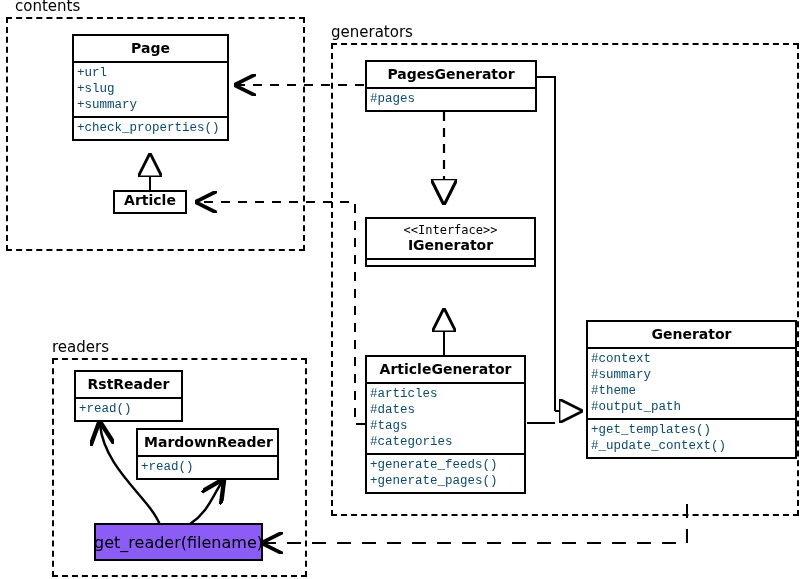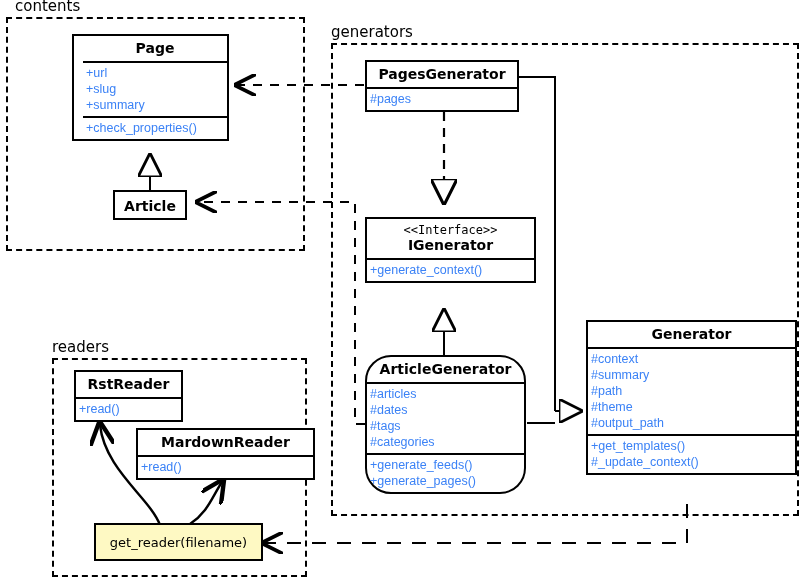--- a/index.html
+++ b/index.html
@@ -46,37 +46,37 @@
     font-size:12px;
     display:block;
     text-align:center;
     line-height:1.2;
   }
   .uml .compartment{
     border-top:2px solid #000;
     padding:2px 3px 3px 3px;
   }
   .uml .member{
-    font-family:Liberation Sans, sans-serif;
+    font-family:Liberation Mono, monospace;
     font-size:12.5px;
     line-height:16px;
     white-space:nowrap;
-    color:#3b82f6;
-  }
-  .uml.simple .title{padding:6px 8px 4px 8px;}
+    color:#0c4a6e;
+  }
+  .uml.simple .title{padding:0 8px 4px 8px;}
 
   
   .plainbox{
     position:absolute;
     box-sizing:border-box;
     border:2px solid #000;
-    background:#fef9c3;
+    background:#8b5cf6;
     display:flex;align-items:center;justify-content:center;
     font-family:"DejaVu Sans", sans-serif;
-    font-size:13px;
+    font-size:16px;
     color:#000;
     z-index:5;
   }
 
   svg.layer{position:absolute;left:0;top:0;width:803px;height:579px;overflow:visible;}
   svg.under{z-index:2;}
 </style>
 </head>
 <body>
 
@@ -139,90 +139,88 @@
 
     <g>
       <path d="M160,525 C150,498 105,470 100,425" fill="none" stroke="#000" stroke-width="2.4" marker-end="url(#openArrowCurve)"></path>
     </g>
 
     <g>
       <path d="M190,524 C208,512 212,497 222,482" fill="none" stroke="#000" stroke-width="2.4" marker-end="url(#openArrowCurve)"></path>
     </g>
   </svg>
 
-  <div class="uml" style="left:72px;top:34px;width:157px;padding-left:9px;">
+  <div class="uml" style="left:72px;top:34px;width:157px;">
     <div class="title">Page</div>
     <div class="compartment">
       <div class="member">+url</div>
       <div class="member">+slug</div>
       <div class="member">+summary</div>
     </div>
     <div class="compartment">
       <div class="member">+check_properties()</div>
     </div>
   </div>
 
   <div class="uml simple" style="left:113px;top:190px;width:74px;">
     <div class="title">Article</div>
   </div>
 
-  <div class="uml" style="left:365px;top:60px;width:154px;">
+  <div class="uml" style="left:365px;top:60px;width:172px;">
     <div class="title">PagesGenerator</div>
     <div class="compartment">
       <div class="member">#pages</div>
     </div>
   </div>
 
   <div class="uml" style="left:365px;top:217px;width:171px;">
     <div class="title">
       <span class="stereo">&lt;&lt;Interface&gt;&gt;</span>
       <span>IGenerator</span>
     </div>
     <div class="compartment">
-      <div class="member">+generate_context()</div>
-    </div>
-  </div>
-
-  <div class="uml" style="left:365px;top:355px;width:161px;border-radius:26px;">
+    </div>
+  </div>
+
+  <div class="uml" style="left:365px;top:355px;width:161px;">
     <div class="title">ArticleGenerator</div>
     <div class="compartment">
       <div class="member">#articles</div>
       <div class="member">#dates</div>
       <div class="member">#tags</div>
       <div class="member">#categories</div>
     </div>
     <div class="compartment">
       <div class="member">+generate_feeds()</div>
       <div class="member">+generate_pages()</div>
     </div>
   </div>
 
   <div class="uml" style="left:586px;top:320px;width:211px;">
     <div class="title">Generator</div>
     <div class="compartment">
       <div class="member">#context</div>
       <div class="member">#summary</div>
-      <div class="member">#path</div>
       <div class="member">#theme</div>
       <div class="member">#output_path</div>
     </div>
     <div class="compartment">
       <div class="member">+get_templates()</div>
       <div class="member">#_update_context()</div>
     </div>
   </div>
 
   <div class="uml" style="left:74px;top:370px;width:109px;">
     <div class="title">RstReader</div>
     <div class="compartment">
       <div class="member">+read()</div>
     </div>
   </div>
 
-  <div class="uml" style="left:136px;top:428px;width:179px;">
+  <div class="uml" style="left:136px;top:428px;width:143px;">
     <div class="title">MardownReader</div>
     <div class="compartment">
       <div class="member">+read()</div>
     </div>
   </div>
 
   <div class="plainbox" style="left:94px;top:523px;width:169px;height:38px;">get_reader(filename)</div>
 
 </div>
 

